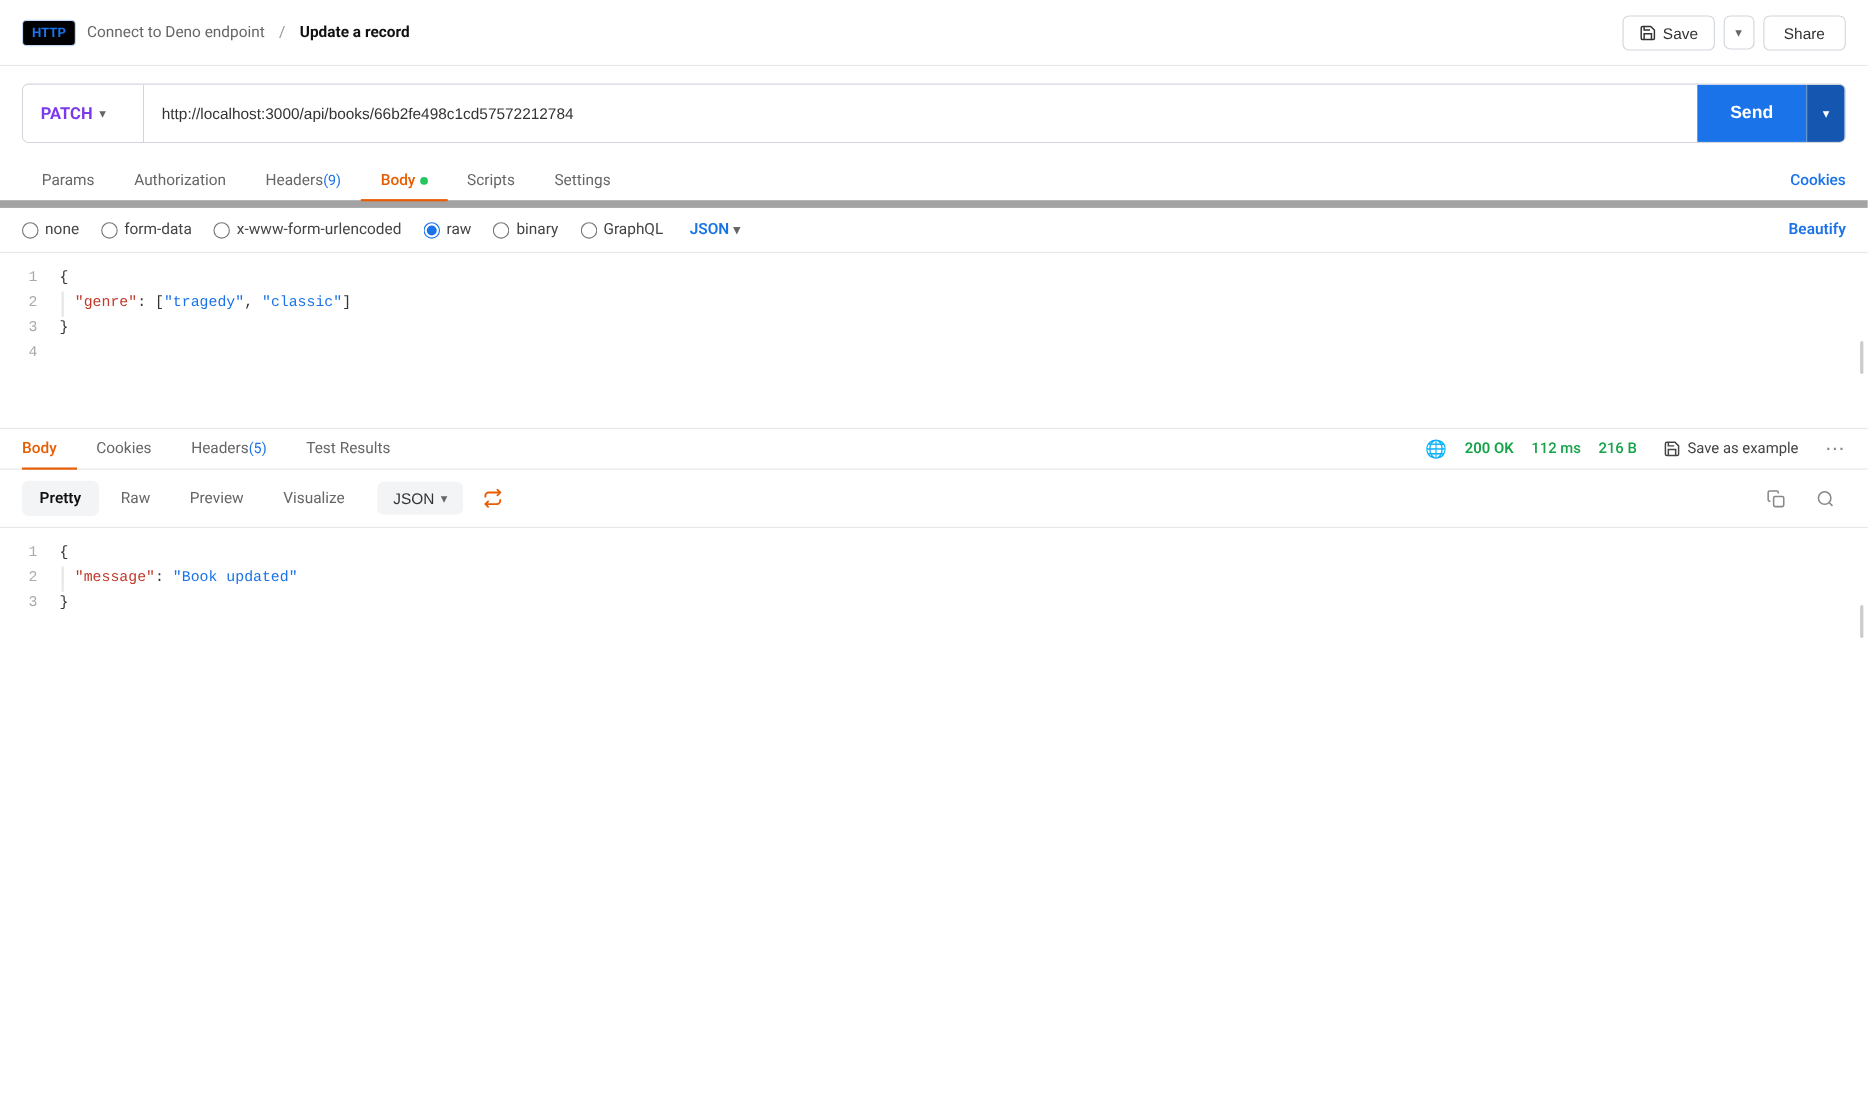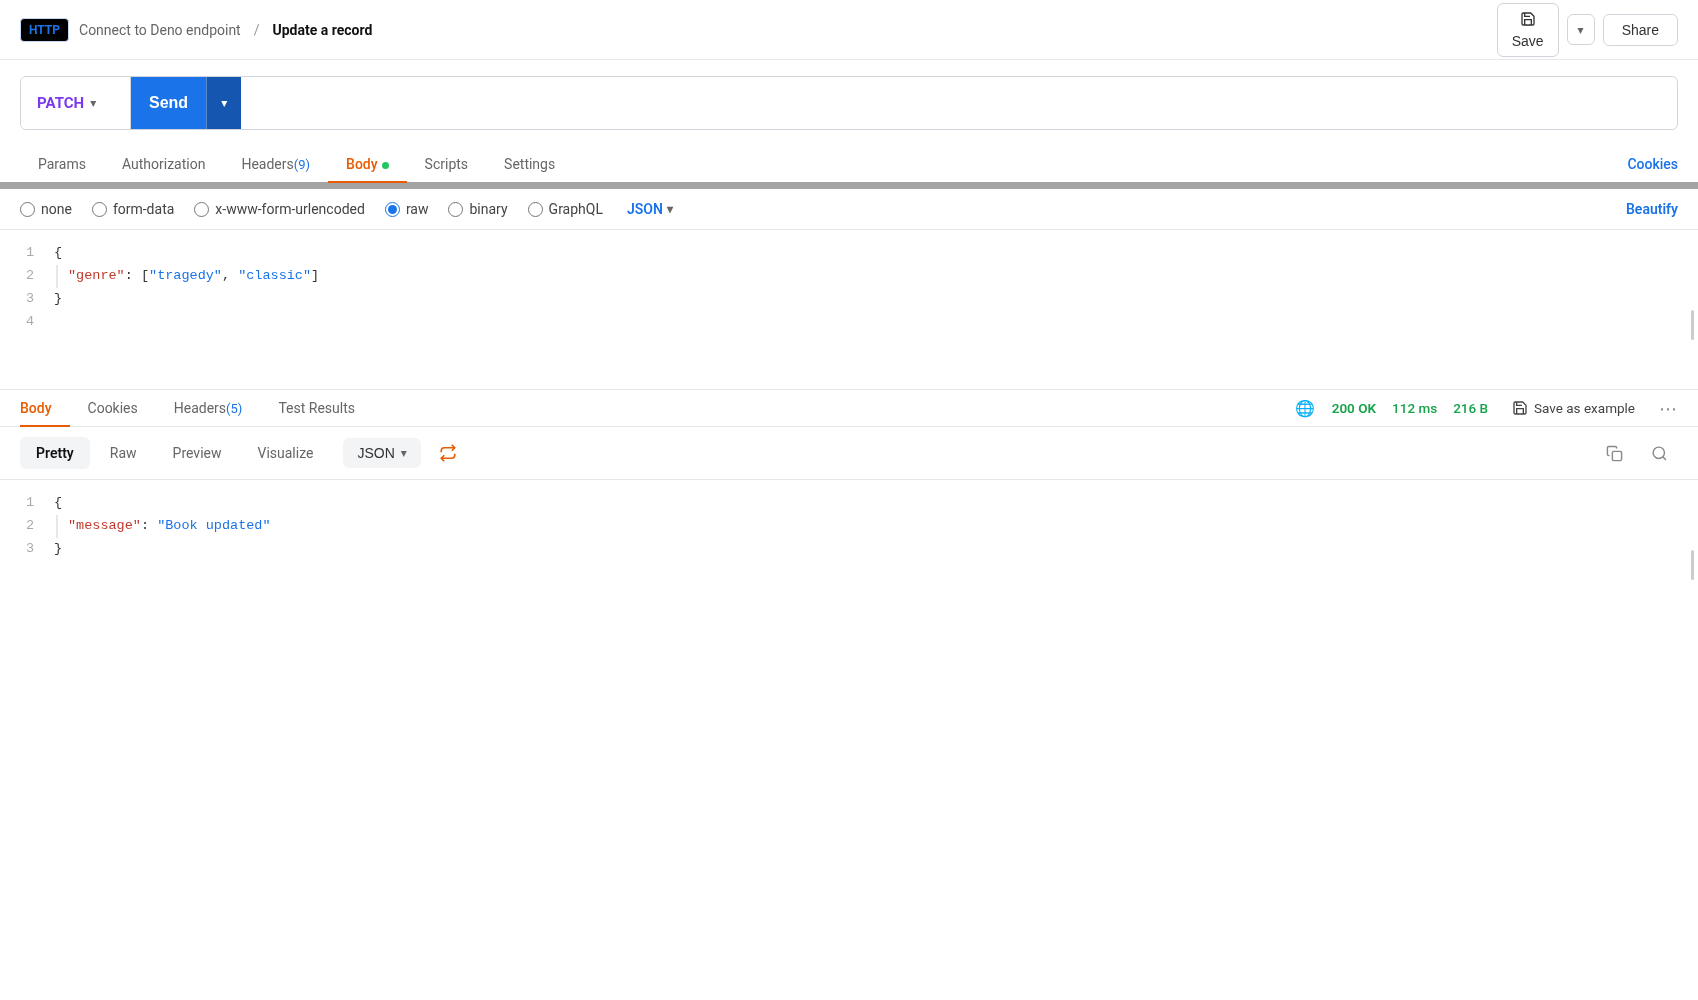--- a/index.html
+++ b/index.html
@@ -53,21 +53,20 @@
       display: flex;
       align-items: center;
       gap: 6px;
       padding: 7px 14px;
       border: 1px solid #d1d5db;
       background: #fff;
       border-radius: 6px;
       cursor: pointer;
       font-size: 14px;
       color: #333;
-      flex-direction: column;
     }
     .save-dropdown {
       padding: 7px 10px;
       border: 1px solid #d1d5db;
       background: #fff;
       border-radius: 6px;
       cursor: pointer;
       color: #333;
     }
     .share-btn {
@@ -115,21 +114,21 @@
       font-size: 14px;
       color: #333;
       background: #fff;
     }
     .send-btn-group {
       display: flex;
       align-items: stretch;
       height: 52px;
     }
     .send-btn {
-      padding: 0 18px;
+      padding: 0 30px;
       background: #1a73e8;
       color: #fff;
       font-size: 16px;
       font-weight: 600;
       border: none;
       cursor: pointer;
     }
     .send-dropdown {
       padding: 0 14px;
       background: #1557b0;
@@ -418,20 +417,21 @@
     </button>
     <button class="share-btn">Share</button>
   </div>
 </div>
 
 <div class="url-bar">
   <div class="method-selector">
     <span class="method-label">PATCH</span>
     <span class="chevron">▾</span>
   </div>
+  <input class="url-input" type="text" value="http://localhost:3000/api/books/66b2fe498c1cd57572212784" style="">
   <div class="send-btn-group">
     <button class="send-btn">Send</button>
     <button class="send-dropdown">
       <span class="chevron" style="color:#fff">▾</span>
     </button>
   </div>
 </div>
 
 <div class="request-tabs">
   <div class="tab">Params</div>

